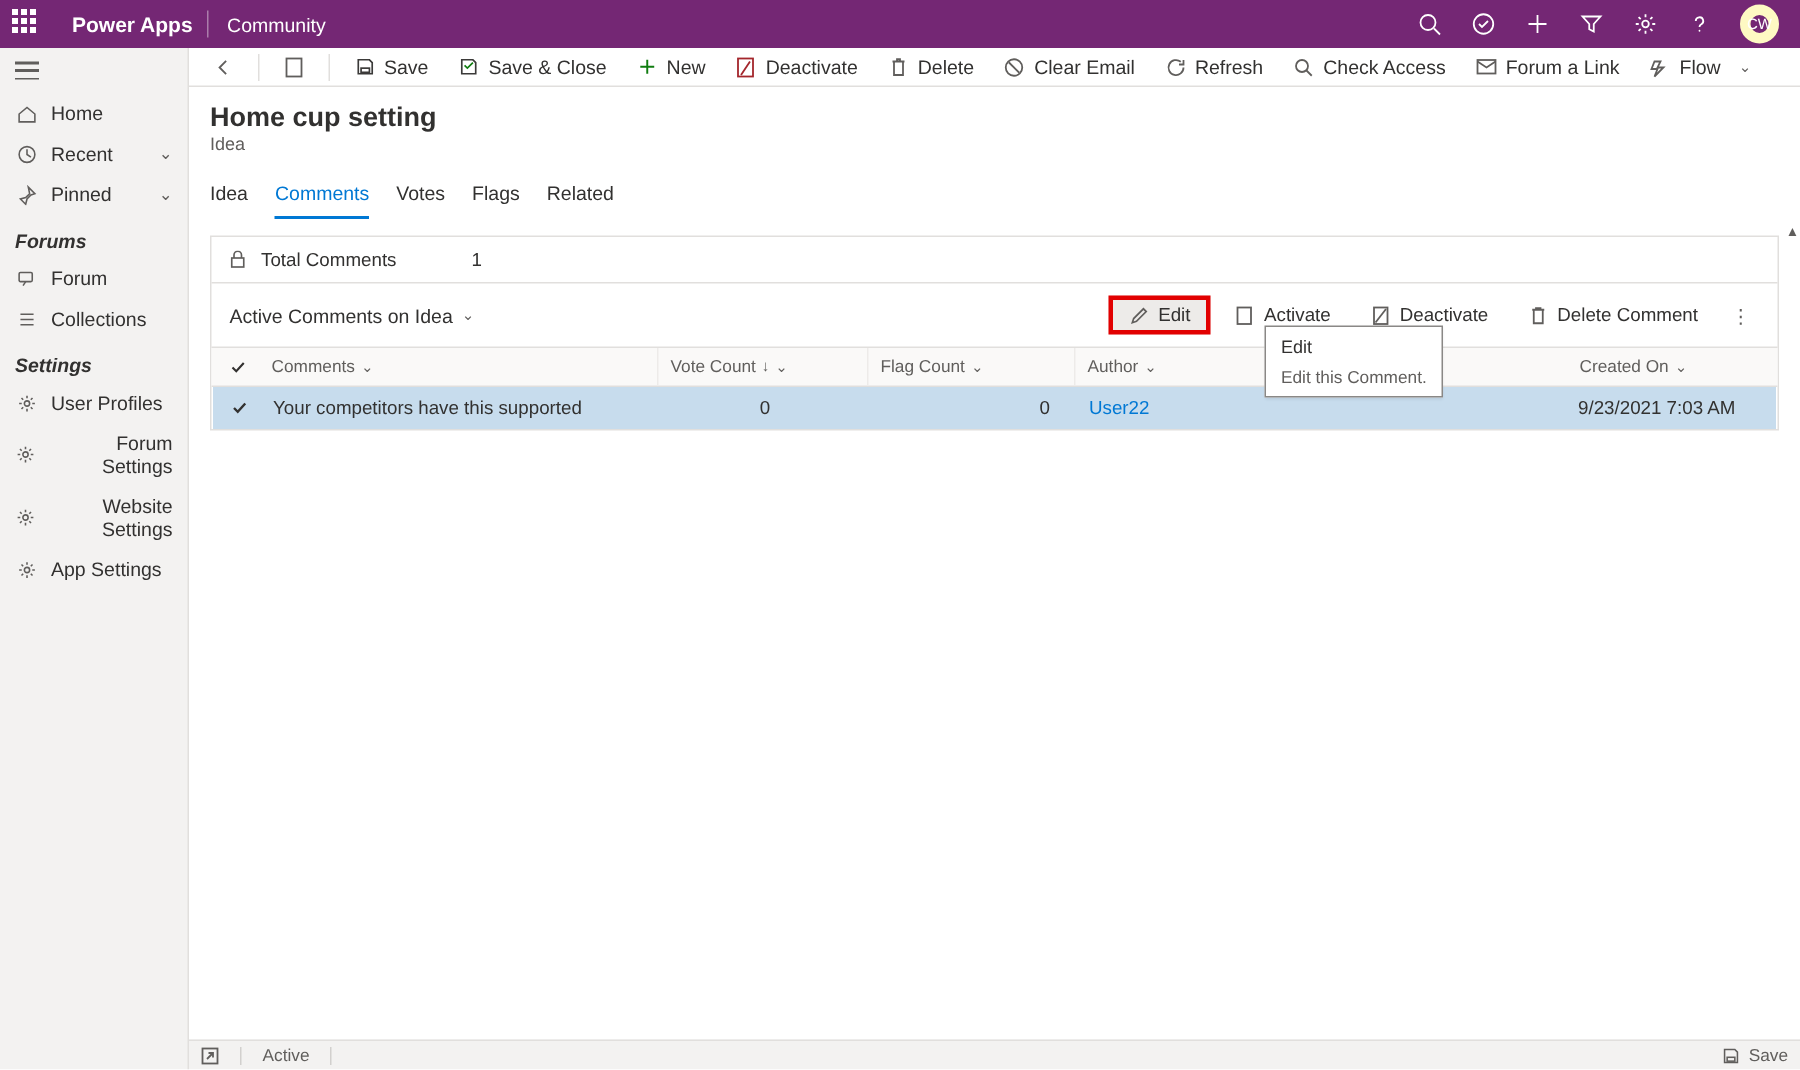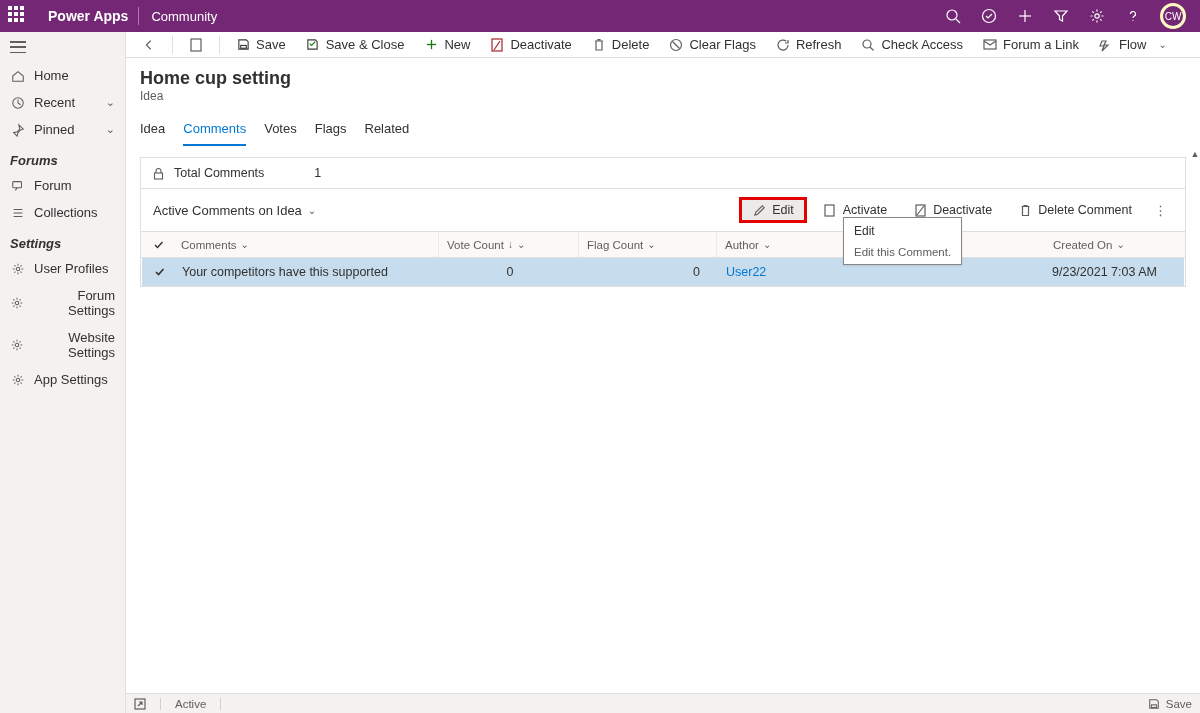--- a/index.html
+++ b/index.html
@@ -7,21 +7,21 @@
 
 
 .topbar { height: 32px; background: #742774; color: #fff; display: flex; align-items: center; padding: 0 8px; }
 .waffle { width: 20px; height: 20px; display: grid; grid-template-columns: repeat(3,4px); grid-template-rows: repeat(3,4px); gap: 2px; margin-right: 10px; cursor: pointer; }
 .waffle span { background: #fff; width: 4px; height: 4px; }
 .topbar .brand { font-weight: 600; font-size: 14px; padding: 0 10px; }
 .topbar .divider { width: 1px; height: 18px; background: rgba(255,255,255,0.4); }
 .topbar .community { padding: 0 12px; font-size: 13px; }
 .topbar .right { margin-left: auto; display: flex; align-items: center; gap: 18px; padding-right: 6px; }
 .topbar .right .ic { width: 18px; height: 18px; display: flex; align-items: center; justify-content: center; cursor: pointer; }
-.topbar .avatar { width: 26px; height: 26px; border: 3px solid #fef9c3; border-radius: 50%; display: flex; align-items: center; justify-content: center; font-size: 10px; cursor: pointer; }
+.topbar .avatar { width: 26px; height: 26px; border: 7px solid #fef9c3; border-radius: 50%; display: flex; align-items: center; justify-content: center; font-size: 10px; cursor: pointer; }
 svg { display: block; }
 
 
 .layout { display: flex; height: calc(713px - 32px); }
 .sidebar { width: 126px; background: #f3f2f1; border-right: 1px solid #e1dfdd; display: flex; flex-direction: column; font-size: 13px; }
 .sidebar .hamburger { padding: 9px 10px; }
 .sidebar .hamburger .lines { width: 16px; height: 12px; display: flex; flex-direction: column; justify-content: space-between; cursor: pointer; }
 .sidebar .hamburger .lines span { height: 1.5px; background: #605e5c; }
 .side-item { display: flex; align-items: center; padding: 6px 10px; gap: 8px; cursor: pointer; color: #323130; text-align: right; }
 .side-item .ic { width: 16px; display: flex; justify-content: center; color: #605e5c; }
@@ -39,21 +39,21 @@
 .page-head { padding: 10px 14px 2px; }
 .page-title { font-size: 18px; font-weight: 600; }
 .page-sub { font-size: 12px; color: #605e5c; }
 
 .tabs { display: flex; gap: 18px; padding: 10px 14px 0; border-bottom: 1px solid #fff; font-size: 13px; }
 .tab { padding: 6px 0 8px; cursor: pointer; color: #323130; }
 .tab.active { color: #0078d4; border-bottom: 2px solid #0078d4; font-weight: 400; }
 
 .content { padding: 10px 14px; flex: 1; position: relative; }
 .card { border: 1px solid #e1dfdd; }
-.card-head { display: flex; align-items: flex-end; padding: 8px 12px; border-bottom: 1px solid #e1dfdd; gap: 10px; font-size: 12.5px; color: #323130; }
+.card-head { display: flex; align-items: center; padding: 8px 12px; border-bottom: 1px solid #e1dfdd; gap: 10px; font-size: 12.5px; color: #323130; }
 .card-head .lock { color: #605e5c; }
 .card-head .count { margin-left: 40px; }
 
 .subhead { display: flex; align-items: center; padding: 8px 12px; border-bottom: 1px solid #e1dfdd; }
 .subhead .title { font-size: 13px; display: flex; align-items: center; gap: 6px; }
 .subhead .toolbar { margin-left: auto; display: flex; align-items: center; gap: 6px; }
 .tbtn { display: flex; align-items: center; gap: 6px; padding: 5px 10px; cursor: pointer; font-size: 12.5px; color: #323130; }
 .tbtn .ic { width: 14px; height: 14px; display: flex; align-items: center; justify-content: center; color: #605e5c; }
 .tbtn.highlight { border: 3px solid #e20000; background: #edebe9; padding: 3px 10px; }
 .more-dots { padding: 4px 6px; cursor: pointer; color: #605e5c; }
@@ -306,21 +306,21 @@
           </div>
           <span>Delete</span>
         </div>
       <div class="cmd">
           <div class="ic">
             <svg width="14" height="14" viewBox="0 0 14 14" fill="none" stroke="#605e5c" stroke-width="1.2">
               <circle cx="7" cy="7" r="5.5"></circle>
               <line x1="3.5" y1="3.5" x2="10.5" y2="10.5"></line>
             </svg>
           </div>
-          <span>Clear Flags</span>
+          <span>Clear Email</span>
         </div>
       <div class="cmd">
           <div class="ic">
             <svg width="14" height="14" viewBox="0 0 14 14" fill="none" stroke="#605e5c" stroke-width="1.2">
               <path d="M12 7 a5 5 0 1 1 -1.8 -3.8"></path>
               <path d="M12 2 v3 h-3"></path>
             </svg>
           </div>
           <span>Refresh</span>
         </div>

